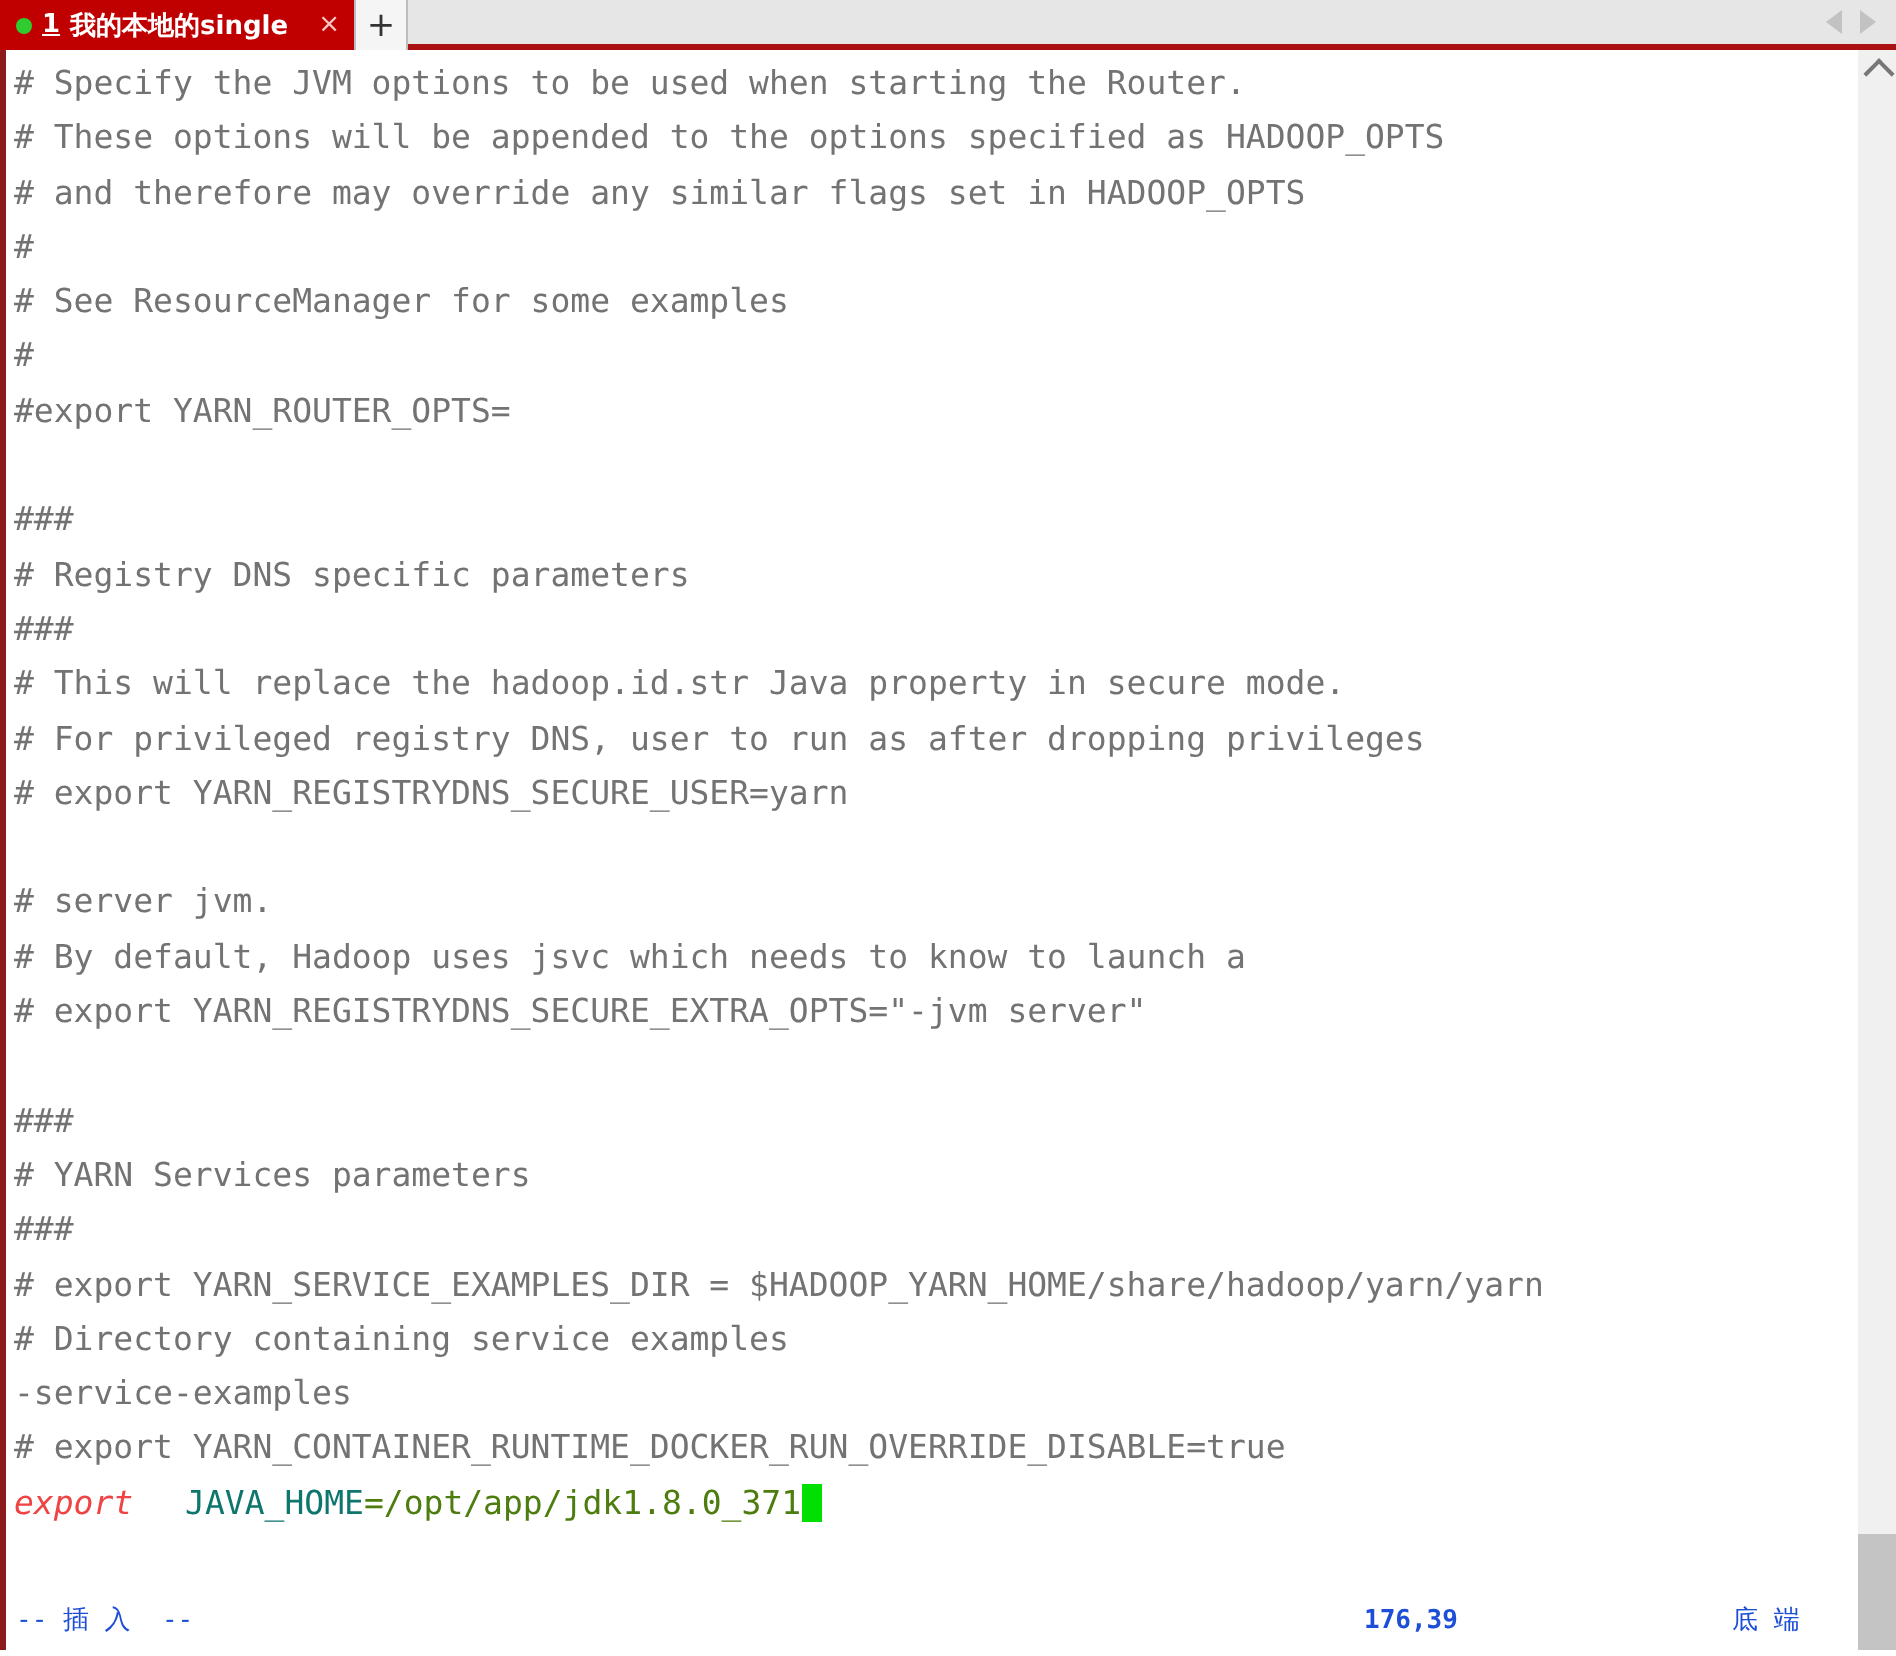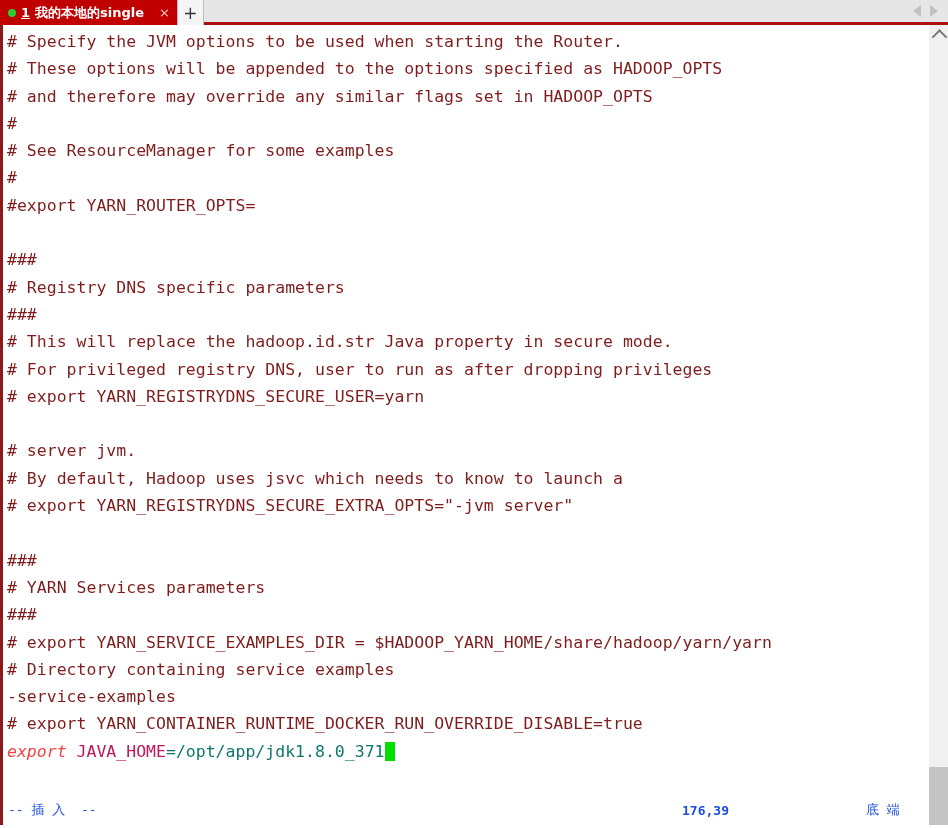--- a/index.html
+++ b/index.html
@@ -80,24 +80,24 @@
   }
   .line {
     font-family: "DejaVu Sans Mono", monospace;
     font-size: 16.5px;
     line-height: 27.3px;
     white-space: pre;
     color: #1414d2;
     letter-spacing: 0px;
     height: 27.3px;
   }
-  .c-comment  { color: #7f1d1d; }
+  .c-comment  { color: #737373; }
   .c-keyword  { color: #ef4444; font-style: italic; }
-  .c-ident    { color: #be185d; }
-  .c-value    { color: #0f766e; }
+  .c-ident    { color: #0f766e; margin-left: 16px; }
+  .c-value    { color: #4d7c0f; }
   .cursor {
     display: inline-block;
     width: 10px; height: 19px;
     background: #00e000;
     vertical-align: -4px;
   }
 
   
   .statusline {
     position: absolute;

